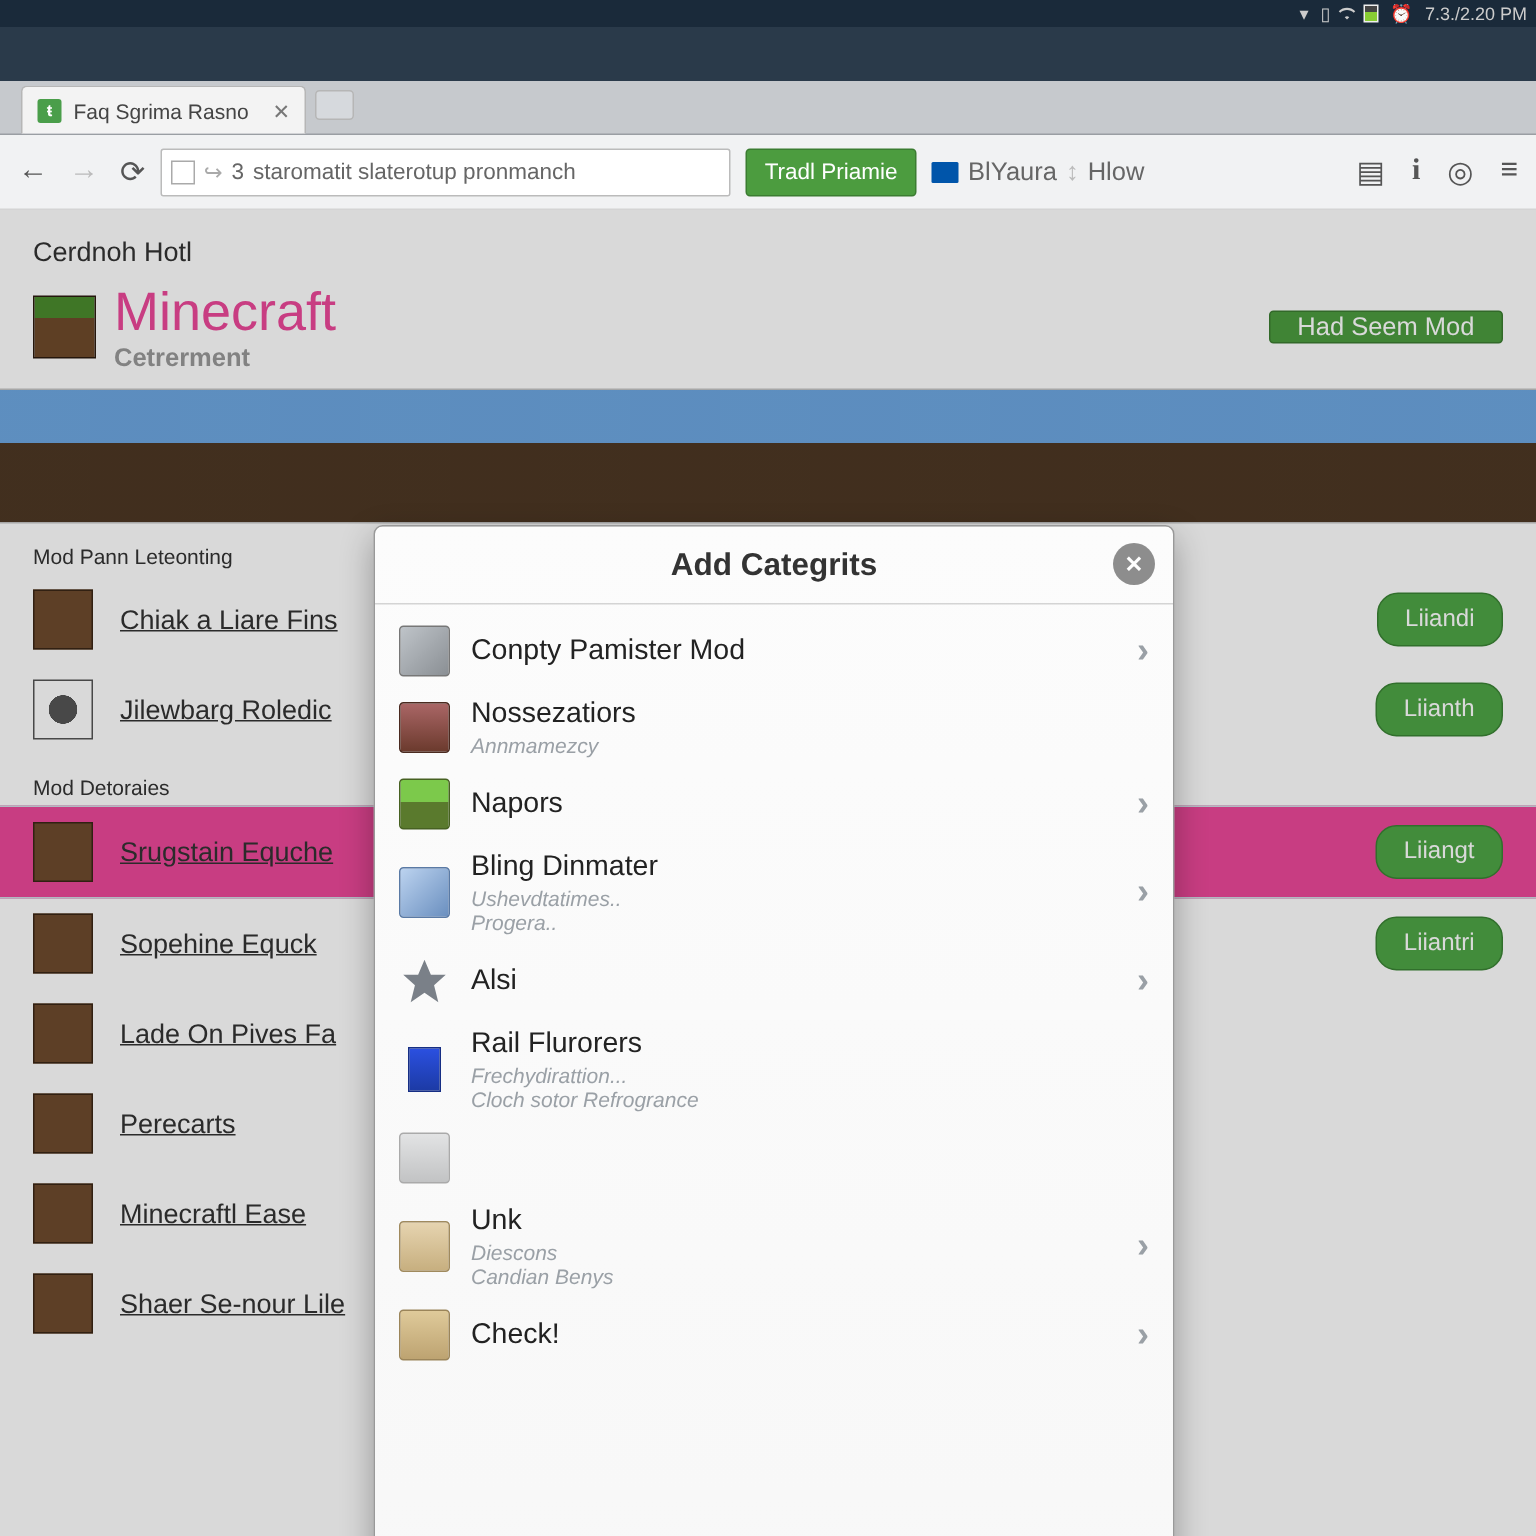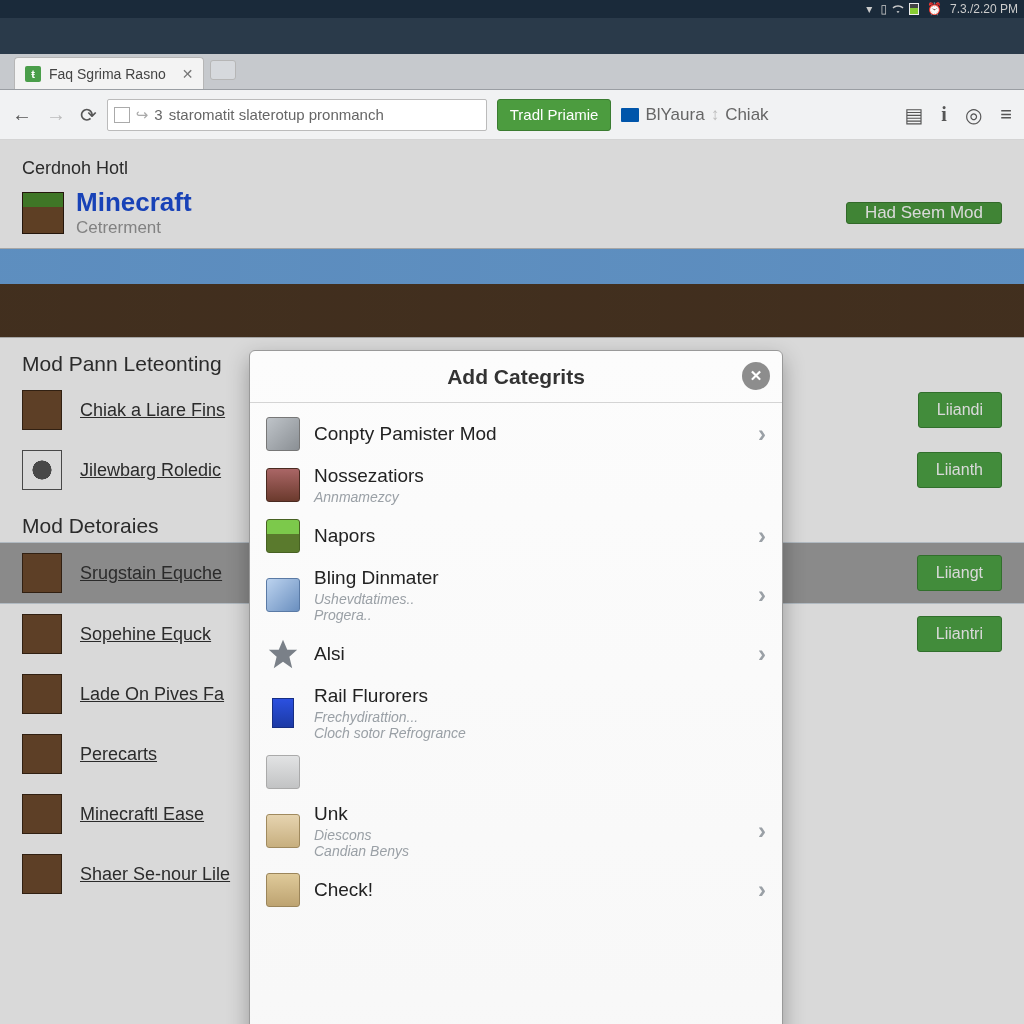--- a/index.html
+++ b/index.html
@@ -35,33 +35,33 @@
 
   
   .page { position: relative; height: 972px; background: #fff; }
   .page-inner { position: absolute; inset: 0; }
   .page-header-pad { padding: 18px 22px 4px; color: #333; font-size: 18px; }
   .brand-row { display: flex; align-items: center; padding: 4px 22px; gap: 12px; }
   .block-icon { width: 42px; height: 42px; display:inline-block; }
   .ico-grass { background: linear-gradient(to bottom, #4a8b2d 0 35%, #6f4a2b 35% 100%); border:1px solid #2b1a0f; }
   .ico-dirt  { background: #6e4a2d; border:1px solid #3a2616; }
   .ico-gear  { background: radial-gradient(circle,#555 35%, transparent 36%), #fff; border:1px solid #555; }
-  .brand-text .name { color: #1d4ed8; font-size: 26px; font-weight: bold; }
-  .brand-text .sub { color: #999; font-size: 17px; }
+  .brand-text .name { color: #ec4899; font-size: 36px; font-weight: normal; }
+  .brand-text .sub { color: #999; font-size: 17px; font-weight: bold; }
   .btn-primary { margin-left: auto; background: #4c9c3f; color: #fff; border: 1px solid #3b7c31; padding: 0 18px; font-size: 17px; border-radius: 3px; }
   .banner { height: 90px; background:
       linear-gradient(to bottom, rgba(115,175,245,.9) 0, rgba(115,175,245,.9) 40%, rgba(78,54,36,.95) 40%),
       repeating-linear-gradient(90deg,#45602b 0 60px,#3b5325 60px 120px);
       border-top:1px solid #c4c4c4; border-bottom:1px solid #c4c4c4; margin-top:6px;}
-  .section-title { padding: 14px 22px 4px; font-size: 21px; color: #333; }
+  .section-title { padding: 14px 22px 4px; font-size: 14px; color: #333; }
   .mod-row { display: flex; align-items: center; padding: 10px 22px; gap: 18px; font-size: 18px; color: #333; text-decoration: underline; }
   .mod-row .ico { width: 40px; height: 40px; }
   .mod-row .action { margin-left: auto; }
-  .btn-green2 { background: #4ea546; color: #fff; border: 1px solid #3a8334; padding: 8px 18px; border-radius: 3px; font-size: 16px; }
-  .mod-row.sel { background: #a3a3a3; border-top:1px solid #d0dbe4; border-bottom:1px solid #d0dbe4; }
+  .btn-green2 { background: #4ea546; color: #fff; border: 1px solid #3a8334; padding: 8px 18px; border-radius: 14px; font-size: 16px; }
+  .mod-row.sel { background: #ec4899; border-top:1px solid #d0dbe4; border-bottom:1px solid #d0dbe4; }
 
   
   .overlay { position: absolute; inset: 0; background: rgba(0,0,0,0.15); }
 
   
   .dialog { position: absolute; left: 249px; top: 210px; width: 534px; height: 810px; background: linear-gradient(#fcfcfc,#f7f7f7); border: 1px solid #999; border-radius: 6px; box-shadow: 0 8px 22px rgba(0,0,0,0.3); display: flex; flex-direction: column; }
   .dialog-head { height: 52px; display: flex; align-items: center; justify-content: center; position: relative; border-bottom: 1px solid #d4d4d4; }
   .dialog-title { font-size: 21px; font-weight: bold; color: #333; }
   .dialog-close { position: absolute; right: 12px; top: 11px; width: 28px; height: 28px; border-radius: 50%; background: #8d8d8d; color: #fff; display: flex; align-items: center; justify-content: center; font-size: 15px; font-weight: bold; cursor: pointer; }
   .dialog-body { flex: 1; overflow: hidden; }
@@ -117,21 +117,21 @@
     <div class="page-icon"></div>
     <span style="color:#aaa">↪</span>
     <span>3</span>
     <span>staromatit slaterotup pronmanch</span>
   </div>
   <div class="btn-green">Tradl Priamie</div>
   <div class="bookmark">
     <div class="bm-icon"></div>
     <span>BlYaura</span>
     <span style="color:#bbb">↕</span>
-    <span>Chiak</span>
+    <span>Hlow</span>
   </div>
   <div class="tool-icons">
     <span>▤</span>
     <span style="font-family:serif;font-weight:bold">i</span>
     <span>◎</span>
     <span>≡</span>
   </div>
 </div>
 
 <div class="page">

